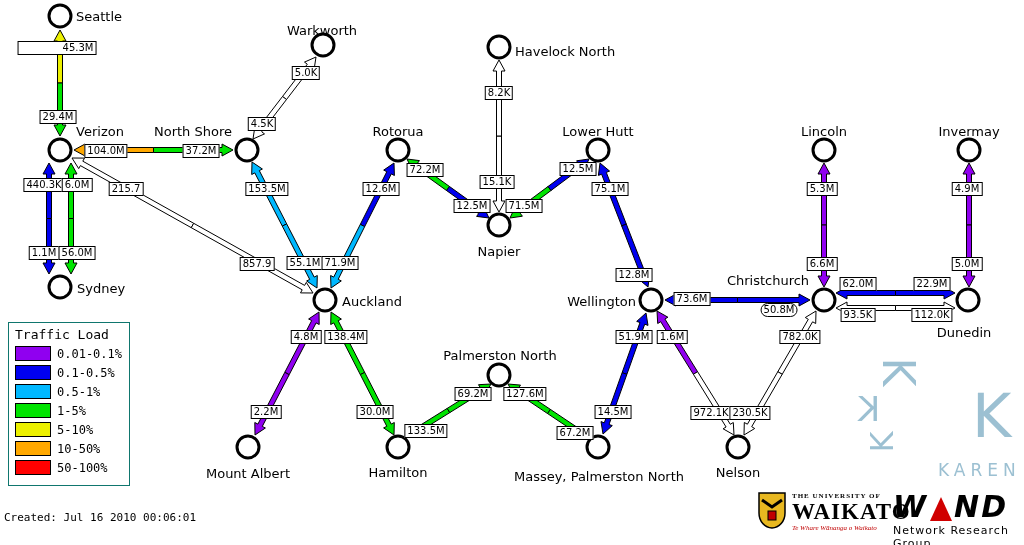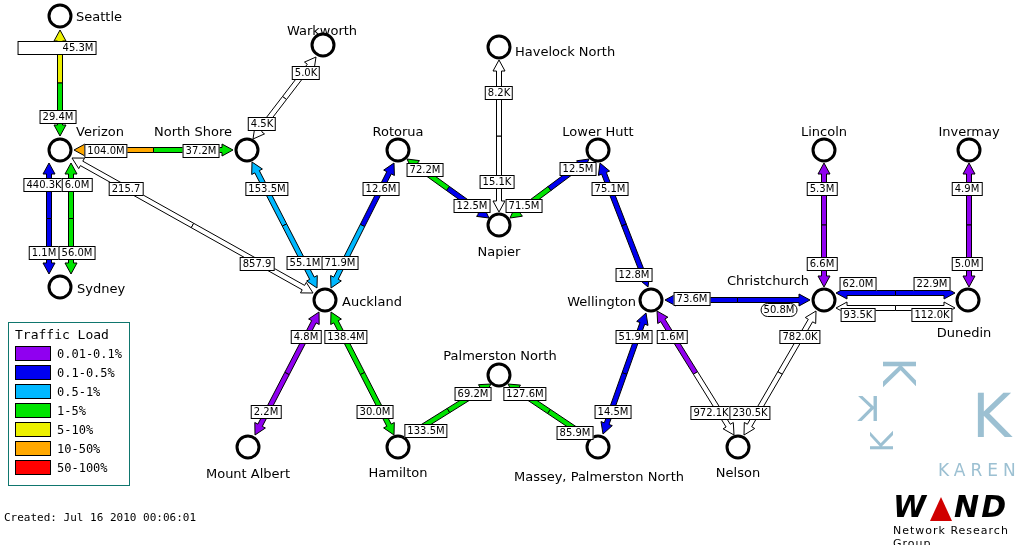--- a/index.html
+++ b/index.html
@@ -148,20 +148,32 @@
   </div>
 
   <div class="created">Created: Jul 16 2010 00:06:01</div>
 
   <span class="k k1">K</span>
   <span class="k k2">K</span>
   <span class="k k3">K</span>
   <span class="k k4">K</span>
   <div class="karen-text">KAREN</div>
 
+  <div class="waikato">
+    <svg class="crest" width="28" height="38" viewBox="0 0 28 38">
+      <path d="M1,1 h26 v20 a13,15 0 0 1 -13,15 a13,15 0 0 1 -13,-15 Z" fill="#e8b820" stroke="#000" stroke-width="1.5"></path>
+      <path d="M4,8 l10,7 10,-7" stroke="#000" fill="none" stroke-width="3"></path>
+      <rect x="10" y="19" width="8" height="9" fill="#c00000" stroke="#000"></rect>
+    </svg>
+    <div class="wk-text">
+      <div class="wk-line1">THE UNIVERSITY OF</div>
+      <div class="wk-line2">WAIKATO</div>
+      <div class="wk-line3">Te Whare Wānanga o Waikato</div>
+    </div>
+  </div>
 
   <div class="wand">
     <div class="wand-word">
       <span>W</span>
       <span class="tri"></span>
       <span>ND</span>
     </div>
     <div class="wand-sub">Network Research Group</div>
   </div>
 <div class="city" style="left: 76px; top: 16px; transform: translate(0px, -50%);">Seattle</div>
@@ -214,21 +226,21 @@
     <div class="lbl" style="left: 932px; top: 284px;">22.9M</div>
     <div class="lbl" style="left: 858px; top: 315px;">93.5K</div>
     <div class="lbl" style="left: 932px; top: 315px;">112.0K</div>
     <div class="lbl" style="left: 822px; top: 189px;">5.3M</div>
     <div class="lbl" style="left: 822px; top: 264px;">6.6M</div>
     <div class="lbl" style="left: 967px; top: 189px;">4.9M</div>
     <div class="lbl" style="left: 967px; top: 264px;">5.0M</div>
     <div class="lbl" style="left: 634px; top: 337px;">51.9M</div>
     <div class="lbl" style="left: 672px; top: 337px;">1.6M</div>
     <div class="lbl" style="left: 613px; top: 412px;">14.5M</div>
-    <div class="lbl" style="left: 575px; top: 433px;">85.9M</div>
+    <div class="lbl" style="left: 575px; top: 433px;">67.2M</div>
     <div class="lbl" style="left: 525px; top: 394px;">127.6M</div>
     <div class="lbl" style="left: 473px; top: 394px;">69.2M</div>
     <div class="lbl" style="left: 426px; top: 431px;">133.5M</div>
     <div class="lbl" style="left: 375px; top: 412px;">30.0M</div>
     <div class="lbl" style="left: 346px; top: 337px;">138.4M</div>
     <div class="lbl" style="left: 306px; top: 337px;">4.8M</div>
     <div class="lbl" style="left: 266px; top: 412px;">2.2M</div>
     <div class="lbl" style="left: 711px; top: 413px;">972.1K</div>
     <div class="lbl" style="left: 750px; top: 413px;">230.5K</div>
     <div class="lbl" style="left: 800px; top: 337px;">782.0K</div>

